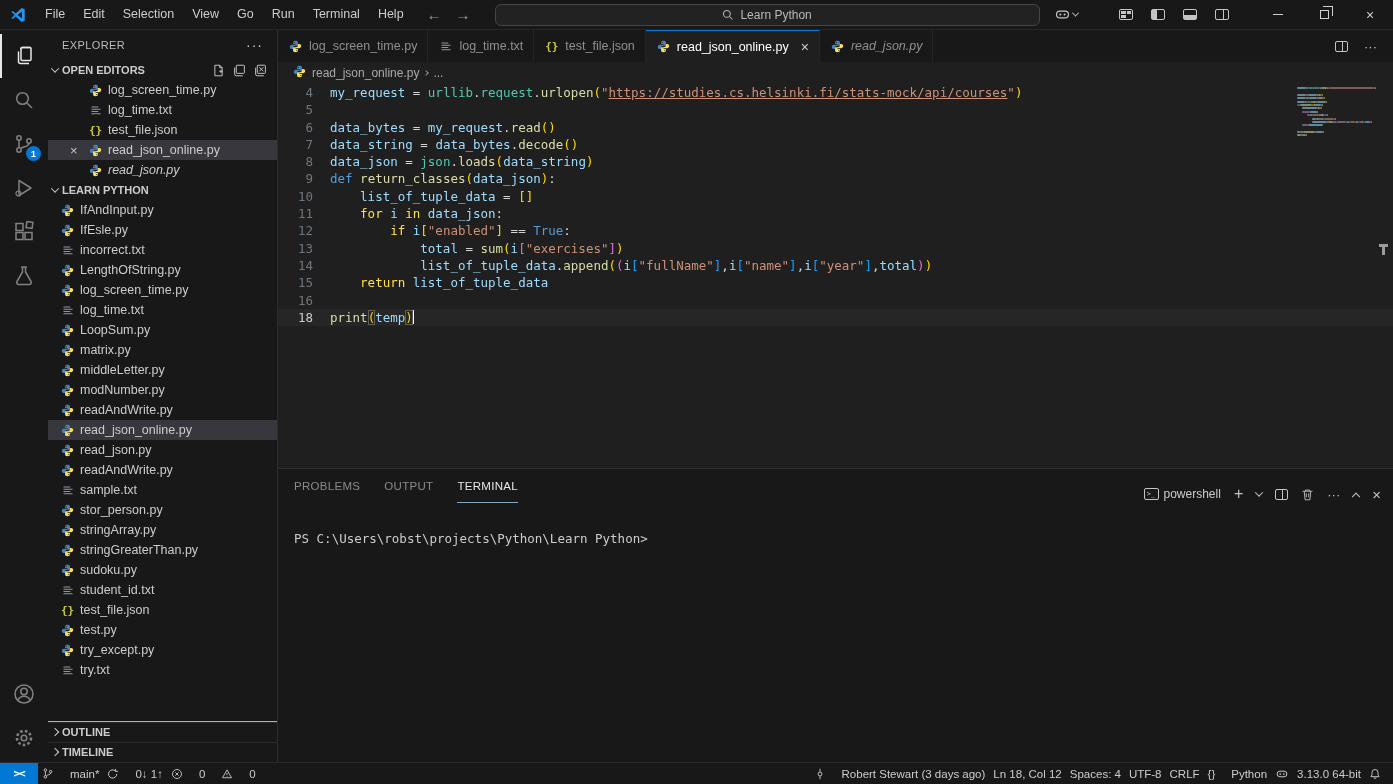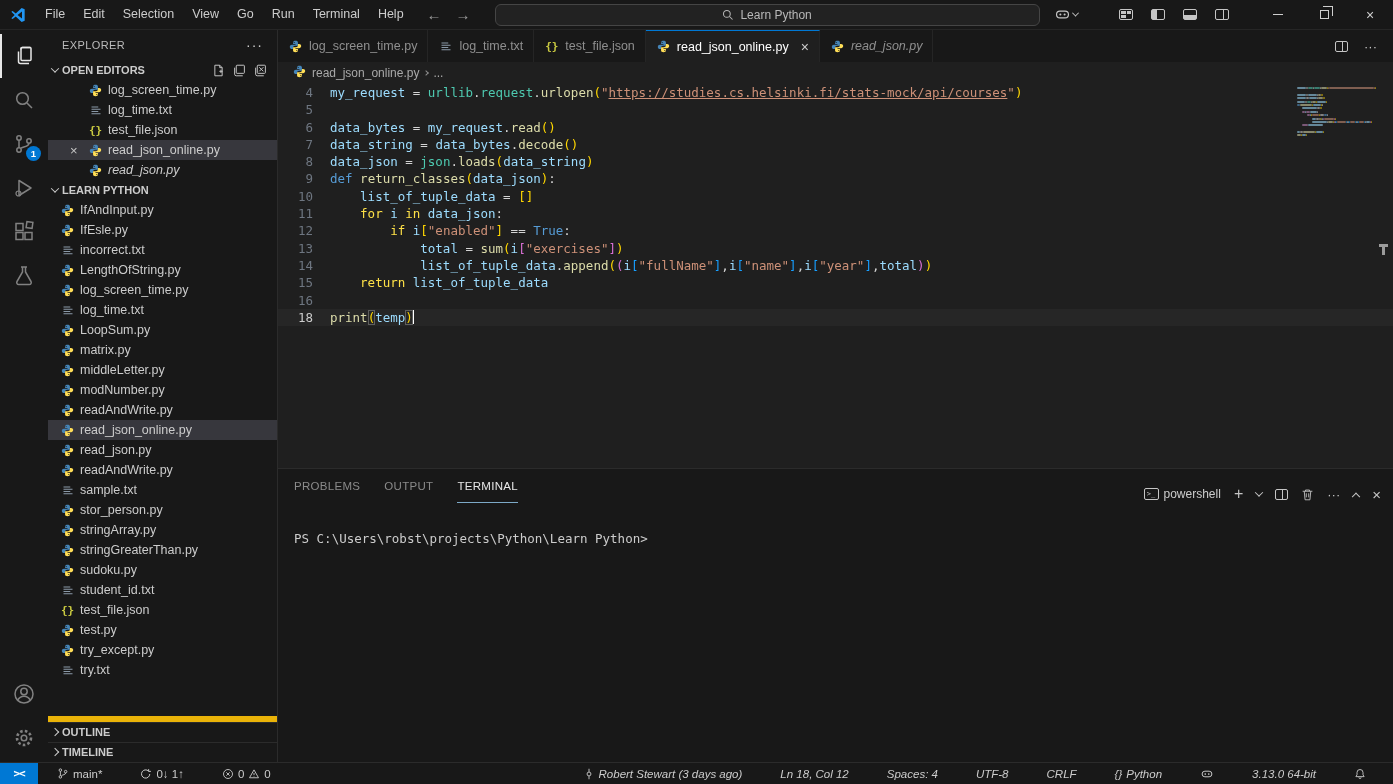--- a/index.html
+++ b/index.html
@@ -49,21 +49,21 @@
   .chev.down { transform:rotate(45deg) translate(-1px,-1px); }
   .chev.right { transform:rotate(-45deg); }
   .chev.up { transform:rotate(-135deg) translate(-2px,-2px); }
   .list-item { height:20px; display:flex; align-items:center; gap:5px; color:#cccccc; white-space:nowrap; }
   .list-item.selected { background:#37373d; }
   .list-item .fname.preview { font-style:italic; }
   .oe-item { padding-left:40px; }
   .oe-item.has-close { padding-left:22px; }
   .proj-item { padding-left:12px; }
   .item-close { color:#c5c5c5; width:13px; font-size:13px; line-height:13px; }
-  .bottom-sections { margin-top:auto; border-top:6px solid #eab308; }
+  .bottom-sections { margin-top:auto; border-top:1px solid #eab308; }
   .bottom-sections .section-header { border-bottom:1px solid #2b2b2b00; height:20px; }
 
   .editor-col { flex:1; display:flex; flex-direction:column; min-width:0; }
 
   .tabsbar { height:32px; background:#181818; display:flex; align-items:stretch; }
   .tab { display:flex; align-items:center; gap:6px; padding:0 10px; font-size:12.5px; color:#8f8f8f; background:#181818; border-right:1px solid #252525; }
   .tab.active { background:#1f1f1f; color:#ffffff; border-top:1px solid #0078d4; }
   .tab .tab-close { margin-left:6px; font-size:14px; color:#cccccc; }
   .tab .fname.preview { font-style:italic; }
   .tabs-actions { margin-left:auto; display:flex; align-items:center; gap:16px; padding-right:16px; color:#c5c5c5; }
@@ -98,22 +98,22 @@
   .panel-tab.active { color:#e7e7e7; border-bottom:1px solid #7da9c7; }
   .panel-actions { margin-left:auto; display:flex; align-items:center; gap:13px; color:#c5c5c5; font-size:13px; }
   .shell-badge { display:flex; align-items:center; gap:5px; font-size:12px; color:#cccccc; }
   .ps-icon { width:15px; height:12px; border:1px solid #c5c5c5; border-radius:2px; font-size:7px; line-height:10px; text-align:center; color:#c5c5c5; font-family:"DejaVu Sans Mono",monospace; }
   .terminal-body { flex:1; font-family:"DejaVu Sans Mono", monospace; font-size:12.5px; color:#cccccc; padding:28px 0 0 16px; }
 
   
   .statusbar { height:22px; background:#181818; border-top:1px solid #2b2b2b; display:flex; align-items:center; font-size:11.5px; color:#cccccc; }
   .sb-remote { width:38px; height:100%; background:#0078d4; color:#fff; display:flex; align-items:center; justify-content:center;
     font-family:"DejaVu Sans Mono",monospace; font-size:11px; font-weight:bold; letter-spacing:-1px; }
-  .sb-item { display:flex; align-items:center; gap:4px; padding:0 19px; height:100%; white-space:nowrap;justify-content:space-between; }
-  .sb-group-right { margin-left:auto; display:flex; align-items:center; height:100%; padding-right:8px;font-style:italic; }
+  .sb-item { display:flex; align-items:center; gap:16px; padding:0 4px; height:100%; white-space:nowrap;justify-content:space-between; }
+  .sb-group-right { margin-left:auto; display:flex; align-items:center; height:100%; padding-right:8px; }
   .sb-icon { display:inline-flex; align-items:center; }
   svg.ic { display:block; }
 </style>
 </head>
 <body>
 
 <div class="titlebar">
   <div class="vscode-logo">
     <svg class="ic" width="16" height="16" viewBox="0 0 24 24">
         <path fill="#2196f3" d="M17.5 1.5 8.6 9.6 4 6 2 7l5 5-5 5 2 1 4.6-3.6 8.9 8.1 4.5-2V3.5zm.5 5.2v10.6L11.3 12z"></path>

